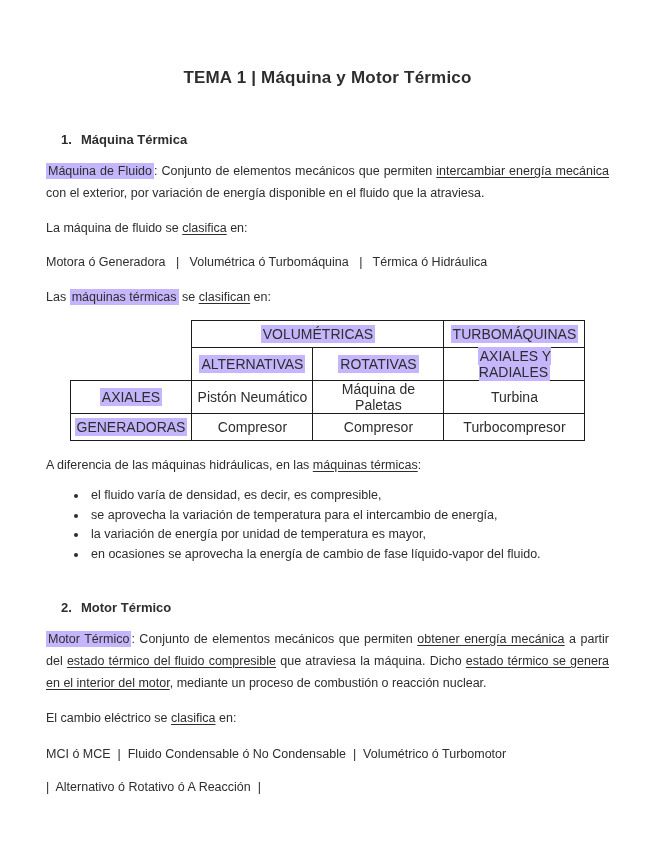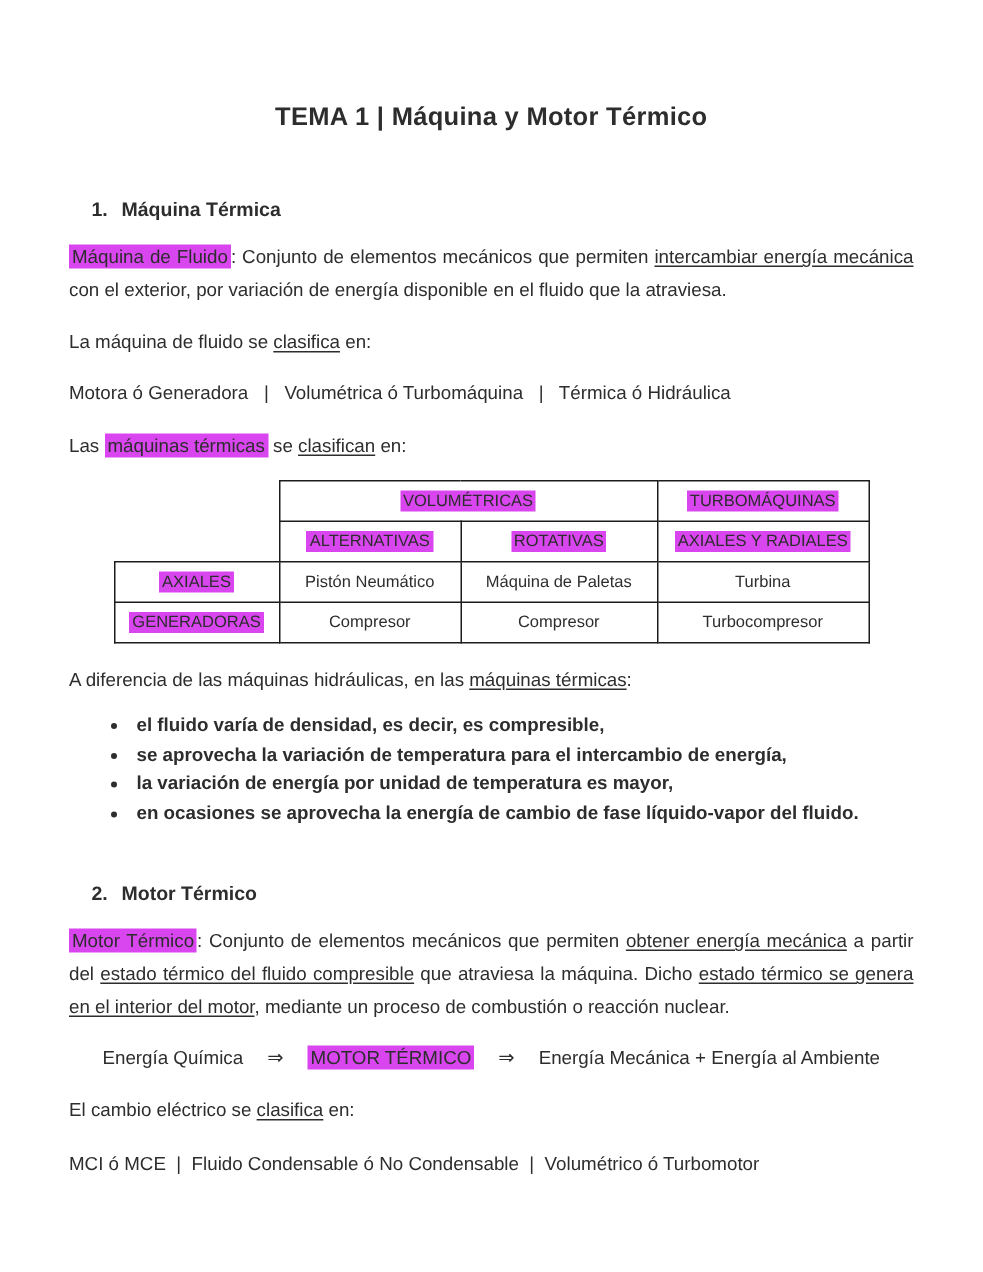--- a/index.html
+++ b/index.html
@@ -37,57 +37,56 @@
     width: 20px;
   }
   .s1-heading { margin-top: 44px; }
   .s2-heading { margin-top: 36px; }
   p.body-par {
     margin: 13px 0 0 0;
     line-height: 22px;
   }
   p.justified { text-align: justify; }
   .hl {
-    background: #d946ef;
+    background: #c4b5fd;
     padding: 1px 2px;
   }
   .ul {
     text-decoration: underline;
     text-underline-offset: 2px;
   }
   .centered-line {
     margin-top: 12px;
     text-align: left;
     white-space: pre-wrap;
     line-height: 22px;
   }
   .pre-gap { margin-top: 40px; }
   table.cls-table {
     margin: 12px auto 0 auto;
     border-collapse: collapse;
     table-layout: fixed;
-    font-size: 11px;
+    font-size: 14px;
     color: #2d2d2d;
   }
   table.cls-table td {
     border: 1.6px solid #1c1c1c;
     text-align: center;
     height: 26px;
     padding: 0 4px;
     vertical-align: middle;
   }
   table.cls-table td.empty-corner {
     border: none;
   }
   .after-table { margin-top: 17px; }
   ul.props {
     margin: 10px 0 0 0;
     padding-left: 42px;
     line-height: 19.5px;
-    font-weight: bold;
   }
   ul.props li {
     padding-left: 3px;
     margin: 0;
   }
   .s2-par { line-height: 21.5px; }
   .flow-line {
     margin-top: 12px;
     text-align: center;
     line-height: 22px;
@@ -162,21 +161,19 @@
     <li>en ocasiones se aprovecha la energía de cambio de fase líquido-vapor del fluido.</li>
   </ul>
 
   <div class="section-heading s2-heading">
     <span class="num">2.</span>
     <span>Motor Térmico</span>
   </div>
 
   <p class="body-par justified s2-par"><span class="hl">Motor Térmico</span><span>: Conjunto de elementos mecánicos que permiten </span><span class="ul">obtener energía mecánica</span><span> a partir del </span><span class="ul">estado térmico del fluido compresible</span><span> que atraviesa la máquina. Dicho </span><span class="ul">estado térmico se genera en el interior del motor</span><span>, mediante un proceso de combustión o reacción nuclear.</span></p>
 
-  <div class="flow-line">
-    <span>Energía Química</span><span class="arrow">⇒</span><span class="hl">MOTOR TÉRMICO</span><span class="arrow">⇒</span><span>Energía Mecánica + Energía al Ambiente</span>
-  </div>
 
   <p class="body-par"><span>El cambio eléctrico se </span><span class="ul">clasifica</span><span> en:</span></p>
 
   <div class="centered-line cls-line">MCI ó MCE  |  Fluido Condensable ó No Condensable  |  Volumétrico ó Turbomotor</div>
+  <div class="centered-line cls-line2">|  Alternativo ó Rotativo ó A Reacción  |</div>
 
 </div>
 
 </body></html>

